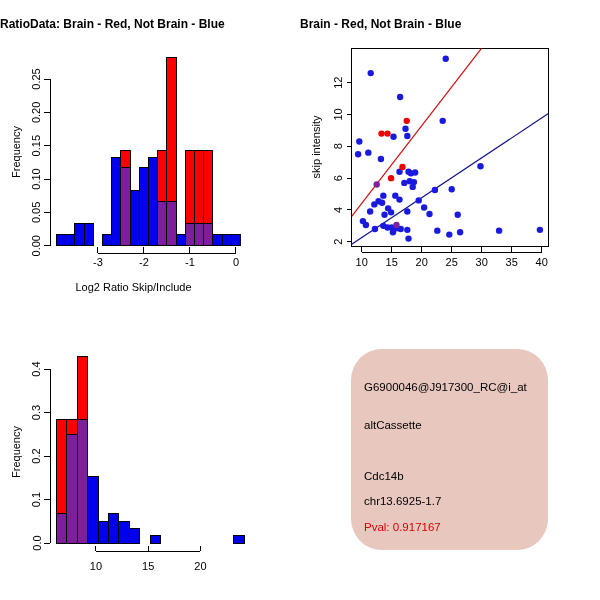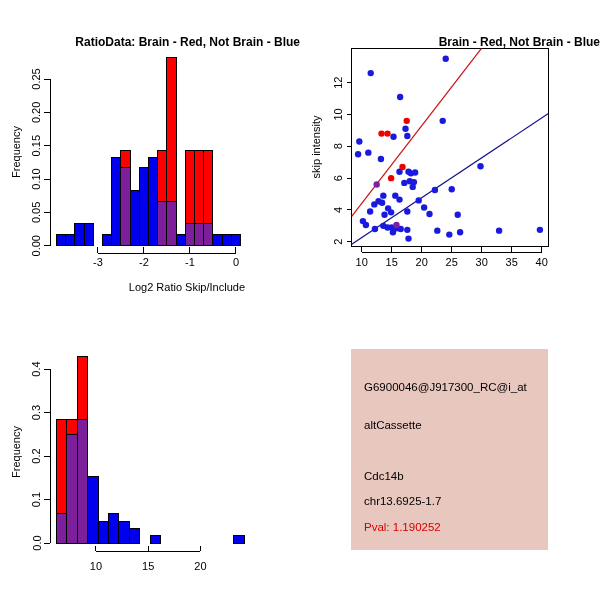--- a/index.html
+++ b/index.html
@@ -1,24 +1,24 @@
 <!DOCTYPE html>
 <html><head>
 <meta charset="utf-8">
 <style>
   html,body{margin:0;padding:0;background:#ffffff;}
   #canvas{position:relative;width:600px;height:600px;background:#ffffff;overflow:hidden;
           font-family:"Liberation Sans",sans-serif;}
   .panel{position:absolute;width:300px;height:300px;}
   #p1{left:0;top:0}#p2{left:300px;top:0}#p3{left:0;top:300px}#p4{left:300px;top:300px}
   .panel svg{position:absolute;left:0;top:0;}
-  .chart-title{position:absolute;left:0;top:17px;width:100%;text-align:right;
-               font-weight:bold;font-size:12px;color:#000;white-space:nowrap;margin-top:18px;}
+  .chart-title{position:absolute;left:0;top:17px;width:100%;text-align:left;
+               font-weight:bold;font-size:12px;color:#000;white-space:nowrap;}
   .xlab{position:absolute;text-align:center;font-size:11px;color:#000;white-space:nowrap;}
-  #p1 .xlab{left:50px;width:195px;top:281px;text-align:right;}
+  #p1 .xlab{left:36px;width:195px;top:281px;}
   #p2 .xlab{left:52px;width:196px;top:280px;}
   #p3 .xlab{left:50px;width:195px;top:284px;}
   .ylab{position:absolute;font-size:11px;color:#000;white-space:nowrap;
         transform:translate(-50%,-50%) rotate(-90deg);}
   #p1 .ylab{left:16px;top:152px;}
   #p2 .ylab{left:16px;top:147px;}
   #p3 .ylab{left:16px;top:152px;}
   .info-box{position:absolute;left:51px;top:49px;width:197px;height:201px;}
   .info-line{position:absolute;left:13px;font-size:11.5px;color:#000;white-space:nowrap;}
   .info-line.l1{top:32px}.info-line.l2{top:70px}.info-line.l3{top:121px}
@@ -212,22 +212,22 @@
         <rect x="108.5209003215434" y="213.86279069767443" width="10.450160771704176" height="29.137209302325573" fill="#0000EE" stroke="#000000" stroke-width="1" shape-rendering="crispEdges"></rect>
         <rect x="118.97106109324757" y="221.25581395348837" width="10.450160771704176" height="21.74418604651163" fill="#0000EE" stroke="#000000" stroke-width="1" shape-rendering="crispEdges"></rect>
         <rect x="129.42122186495175" y="228.64883720930231" width="10.45016077170419" height="14.351162790697686" fill="#0000EE" stroke="#000000" stroke-width="1" shape-rendering="crispEdges"></rect>
         <rect x="150.3215434083601" y="235.60697674418606" width="10.45016077170419" height="7.393023255813944" fill="#0000EE" stroke="#000000" stroke-width="1" shape-rendering="crispEdges"></rect>
         <rect x="233.92282958199354" y="235.60697674418606" width="10.45016077170419" height="7.393023255813944" fill="#0000EE" stroke="#000000" stroke-width="1" shape-rendering="crispEdges"></rect>
       </svg>
     <div class="ylab">Frequency</div>
   </div>
 
   <div class="panel" id="p4">
-    <div class="info-box" id="info-box" style="background: rgb(232, 199, 191);">
+    <div class="info-box" id="info-box" style="background: rgb(232, 199, 191); border-radius: 31px;">
       <div class="info-line l1">G6900046@J917300_RC@i_at</div>
       <div class="info-line l2">altCassette</div>
       <div class="info-line l3">Cdc14b</div>
       <div class="info-line l4">chr13.6925-1.7</div>
-      <div class="info-line l5" id="pval-line" style="color: rgb(212, 0, 0);">Pval: 1.190252</div>
+      <div class="info-line l5" id="pval-line" style="color: rgb(212, 0, 0);">Pval: 0.917167</div>
     </div>
   </div>
 
 </div>
 
 </body></html>

